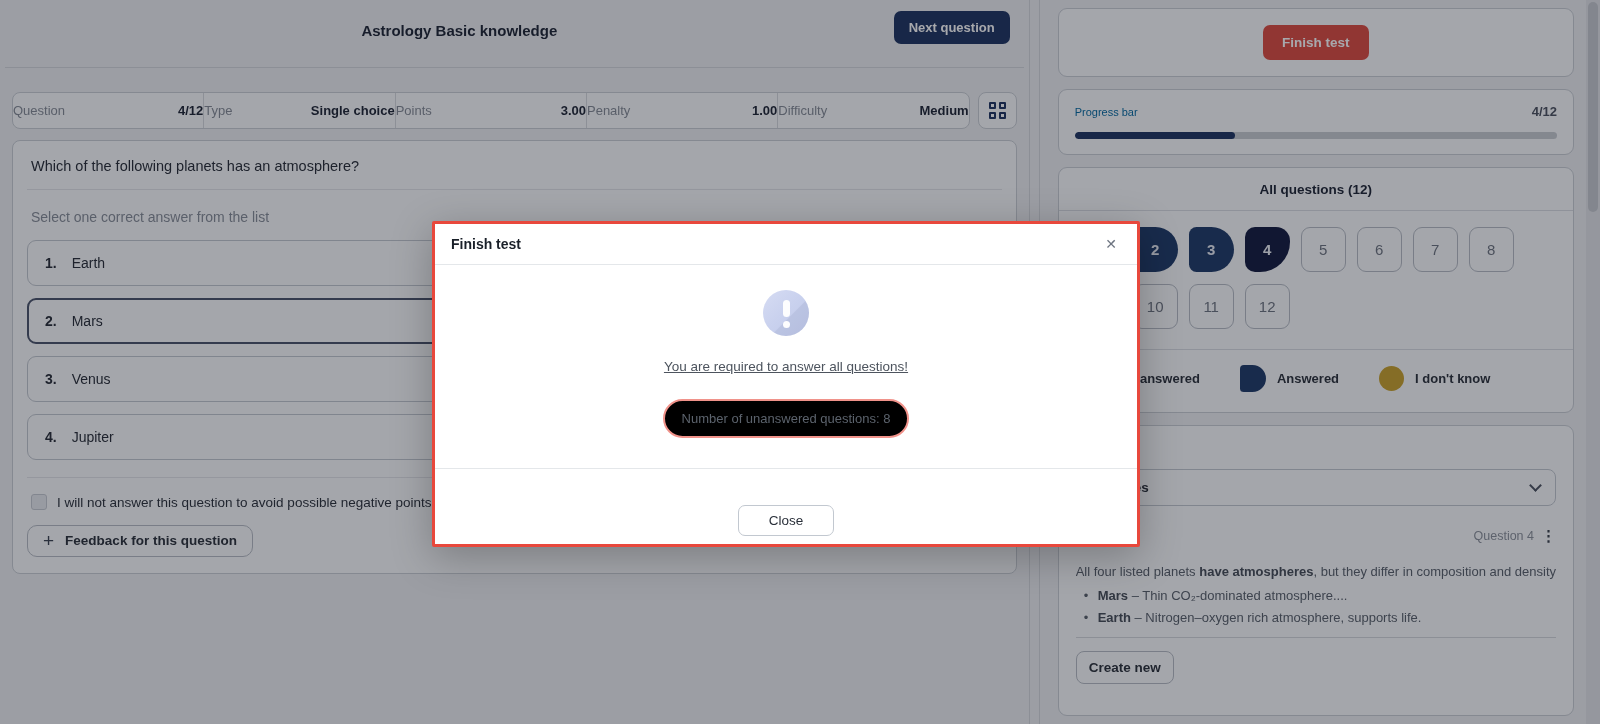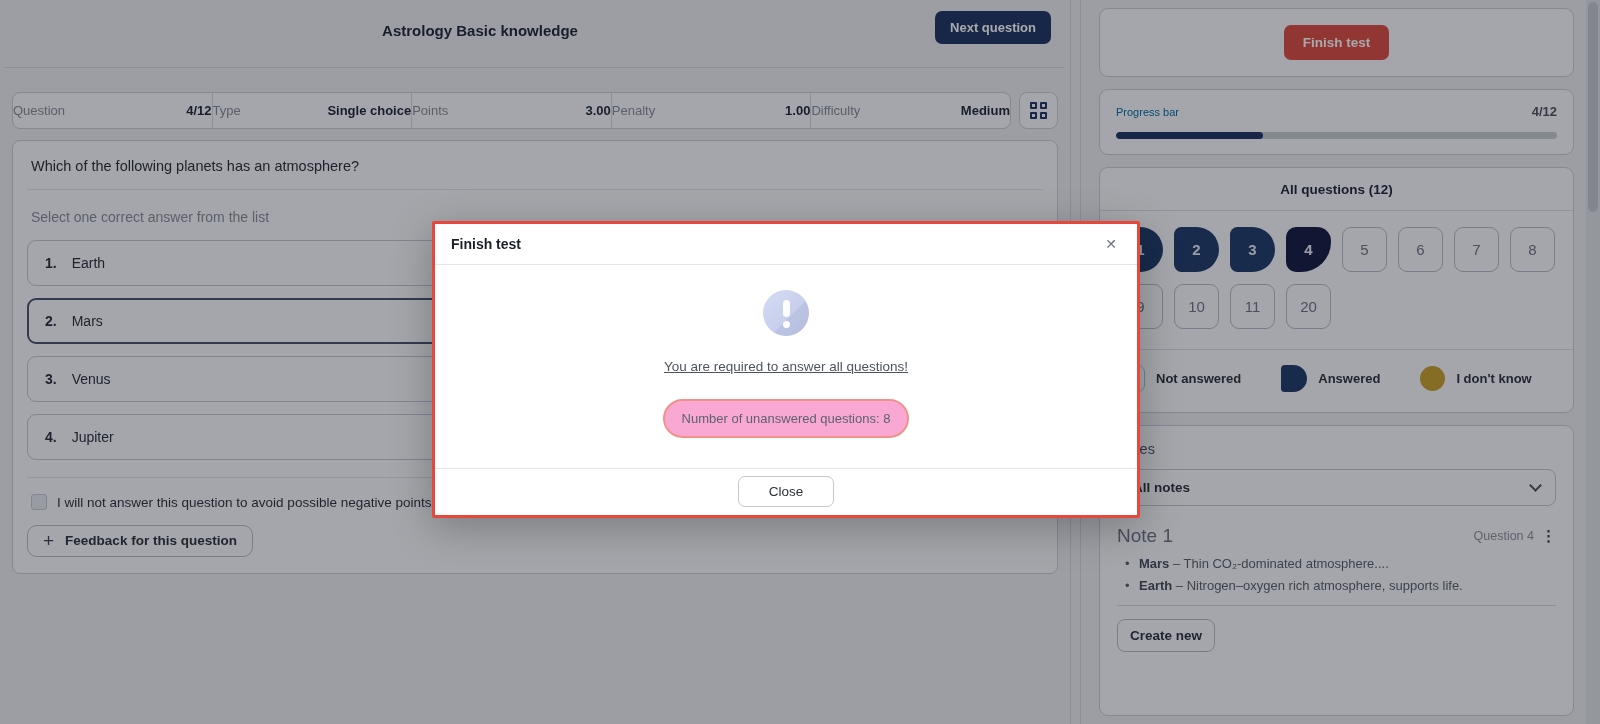--- a/index.html
+++ b/index.html
@@ -126,24 +126,24 @@
                 background:linear-gradient(135deg, #d6dcf3 0%, #c9d1ee 48%, #bfc8e8 100%);
                 overflow:hidden; }
   .alert-icon::after { content:""; position:absolute; left:18px; top:18px; width:60px; height:60px;
                 background:rgba(90,100,140,0.10); transform:rotate(45deg); }
   .excl-bar { position:absolute; left:50%; top:10px; width:7px; height:17px; margin-left:-3.5px;
               background:#fdfdfe; border-radius:3.5px; z-index:2; }
   .excl-dot { position:absolute; left:50%; top:31px; width:7px; height:7px; margin-left:-3.5px;
               background:#fdfdfe; border-radius:50%; z-index:2; }
   .modal-msg { margin-top:23px; font-size:13.5px; color:#4d545e;text-decoration:underline; }
   .modal-badge { display:inline-block; margin-top:25px; padding:10px 17px; border-radius:999px;
-                 background:#f9a8d4; border:2px solid #f0928a; font-size:13px; color:#5c636d; }
+                 background:#000000; border:2px solid #f0928a; font-size:13px; color:#5c636d; }
   .modal-footer { border-top:1px solid #e4e7ea; padding:7px 0 8px; text-align:center; }
   .btn-close { background:#fff; border:1px solid #c2c8d0; border-radius:7px; padding:7px 30px;
-               font-size:13.5px; color:#2a303a; font-family:inherit; cursor:pointer; }
+               font-size:13.5px; color:#2a303a; font-family:inherit; cursor:pointer;margin-top:29px; }
 </style>
 </head>
 <body>
 
 <div class="viewport">
 
   <div class="page">
 
     <div class="main">
 
@@ -246,21 +246,21 @@
             <div class="qbtn current">4</div>
             <div class="qbtn blank">5</div>
             <div class="qbtn blank">6</div>
             <div class="qbtn blank">7</div>
             <div class="qbtn blank">8</div>
           </div>
           <div class="q-grid-row">
             <div class="qbtn blank">9</div>
             <div class="qbtn blank">10</div>
             <div class="qbtn blank">11</div>
-            <div class="qbtn blank">20</div>
+            <div class="qbtn blank">12</div>
           </div>
         </div>
         <div class="legend-divider"></div>
         <div class="legend">
           <div class="legend-item">
             <span class="sw-blank"></span>
             <span class="legend-label">Not answered</span>
           </div>
           <div class="legend-item">
             <span class="sw-answered"></span>
@@ -279,20 +279,21 @@
           <span class="notes-select-value">All notes</span>
           <span class="chevron"></span>
         </div>
         <div class="note-row">
           <span class="note-name">Note 1</span>
           <span class="note-meta">
             <span class="note-qref">Question 4</span>
             <span class="kebab-icon">⋮</span>
           </span>
         </div>
+        <div class="note-body"><span>All four listed planets </span><b>have atmospheres</b><span>, but they differ in composition and density</span></div>
         <div class="note-bullets">
           <div class="note-bullet"><b>Mars</b><span> – Thin CO₂-dominated atmosphere....</span></div>
           <div class="note-bullet"><b>Earth</b><span> – Nitrogen–oxygen rich atmosphere, supports life.</span></div>
         </div>
         <div class="note-hr"></div>
         <button class="btn-create">Create new</button>
       </div>
 
       <div class="scroll-gutter">
         <div class="scroll-thumb"></div>

